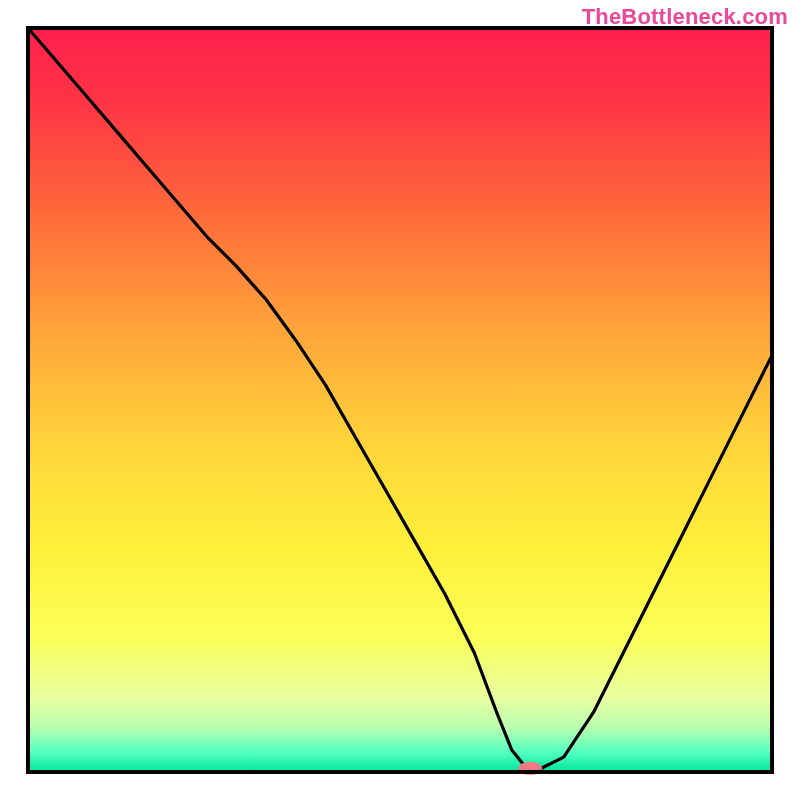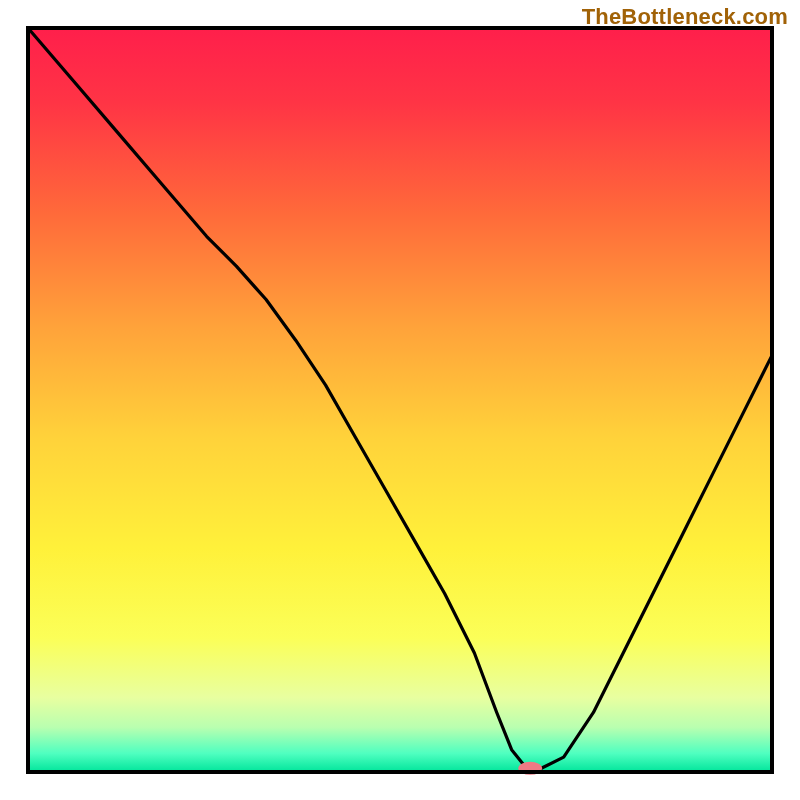--- a/index.html
+++ b/index.html
@@ -15,21 +15,21 @@
     width: 800px;
     height: 800px;
   }
   .watermark {
     position: absolute;
     top: 4px;
     right: 12px;
     font-family: Arial, Helvetica, sans-serif;
     font-size: 22px;
     font-weight: 600;
-    color: #a16207;
+    color: #ec4899;
     letter-spacing: 0.2px;
     z-index: 10;
   }
   svg {
     position: absolute;
     top: 0;
     left: 0;
   }
 </style>
 </head>

